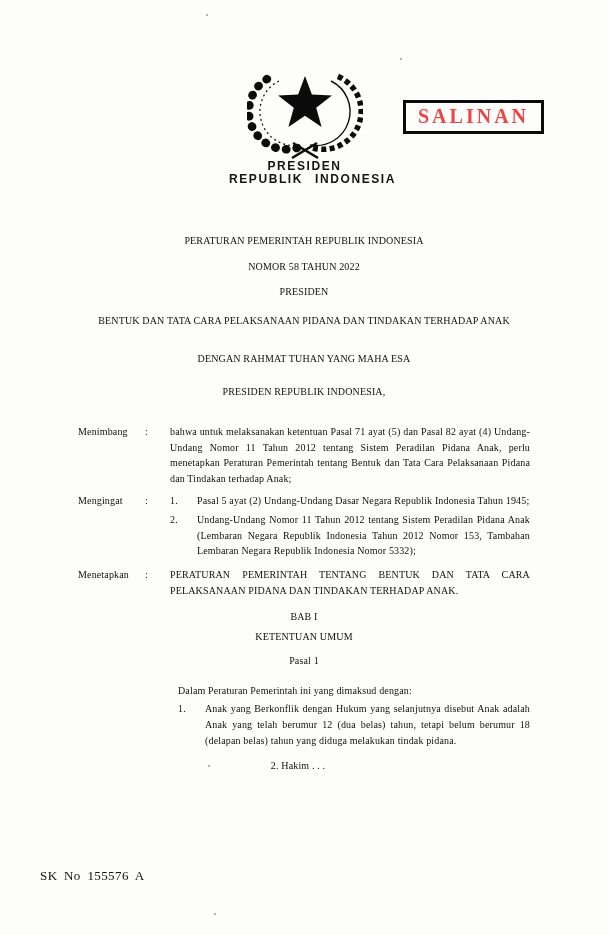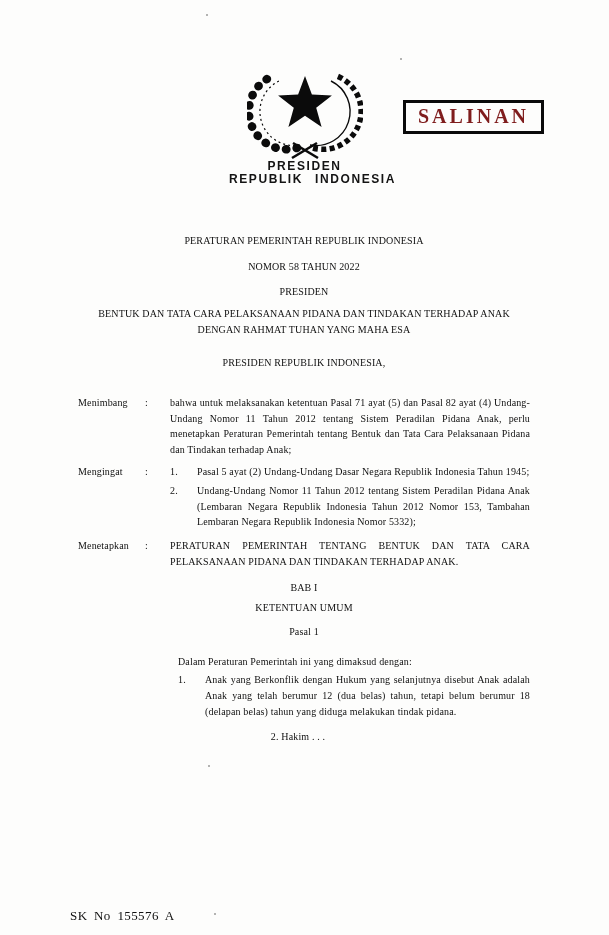--- a/index.html
+++ b/index.html
@@ -18,56 +18,56 @@
     position:absolute;top:160px;left:0;width:609px;text-align:center;
     font-family:"Liberation Sans", sans-serif;font-weight:bold;
     font-size:12px;line-height:13px;letter-spacing:1.6px;color:#141414;
   }
   .letterhead .lh2{word-spacing:7px;padding-left:16px;}
   .stamp{
     position:absolute;left:403px;top:100px;
     border:3px solid #0a0a0a;
     padding:2px 12px 3px 12px;
     font-family:"Liberation Serif", serif;
-    font-weight:bold;font-size:20px;letter-spacing:3px;color:#7f1d1d;
+    font-weight:bold;font-size:20px;letter-spacing:3px;color:#ef4444;
     background:#fdfdfc;
   }
   
   .doc{
     position:absolute;left:78px;top:233px;width:452px;
     font-size:10px;line-height:15.8px;letter-spacing:0.15px;
   }
   .center{text-align:center;}
   .jus{text-align:justify;}
   .t1{margin:0 0 0 0;}
   .t2{margin-top:10px;}
   .t3{margin-top:9px;}
-  .t4{margin-top:7px;}
-  .grace{}
+  .t4{margin-top:14px;}
+  .grace{margin-top:22px;}
   .authority{margin-top:17px;}
   .row{display:grid;grid-template-columns:67px 25px 1fr;margin-top:0;}
   .row .lbl{white-space:nowrap;}
   .row .col{text-align:left;}
   .row-menimbang{margin-top:24px;}
   .row-mengingat{margin-top:6px;}
   .row-menetapkan{margin-top:8px;}
   .numlist{display:grid;grid-template-columns:27px 1fr;row-gap:3px;}
   .numlist .num{}
   .memutuskan{margin-top:5px;}
   .bab{margin-top:10px;}
   .bab-title{margin-top:4px;}
   .pasal{margin-top:9px;}
   .indent{margin-left:100px;}
   .intro{margin-top:14px;}
   .article-items{margin-top:2px;}
   .catchword{margin-top:10px;text-align:center;padding-right:12px;}
   
   .footer{
-    position:absolute;left:40px;top:908px;
-    font-size:13px;letter-spacing:0.4px;word-spacing:3px;margin-left:30px;
+    position:absolute;left:40px;top:868px;
+    font-size:13px;letter-spacing:0.4px;word-spacing:3px;
   }
   
   .speck{position:absolute;background:#9a9a9a;border-radius:50%;}
   .s1{left:206px;top:14px;width:2px;height:2px;}
   .s2{left:400px;top:58px;width:2px;height:2px;}
   .s3{left:208px;top:765px;width:2px;height:2px;}
   .s4{left:214px;top:913px;width:2px;height:2px;}
 </style>
 </head>
 <body>

